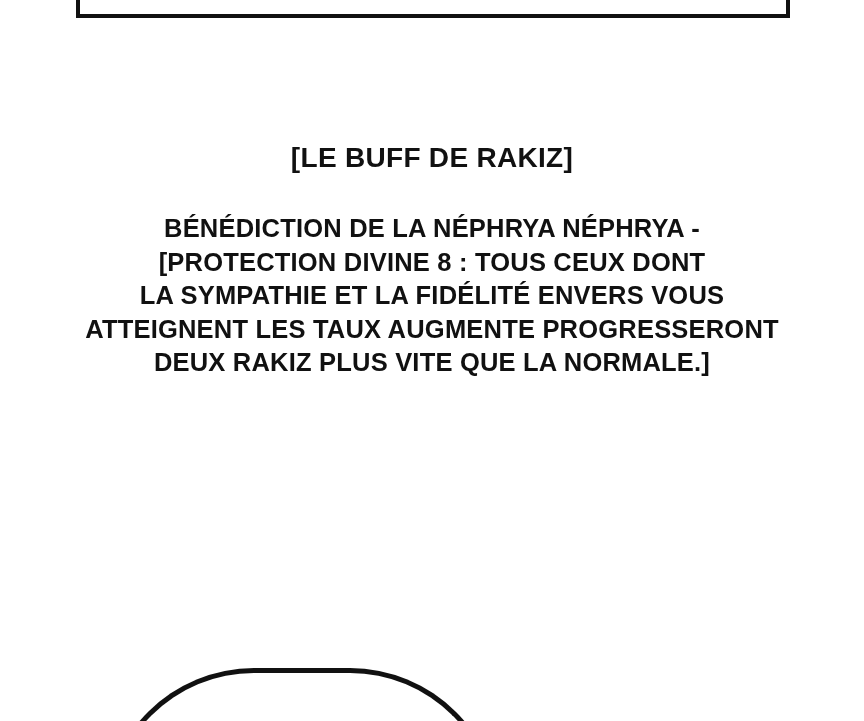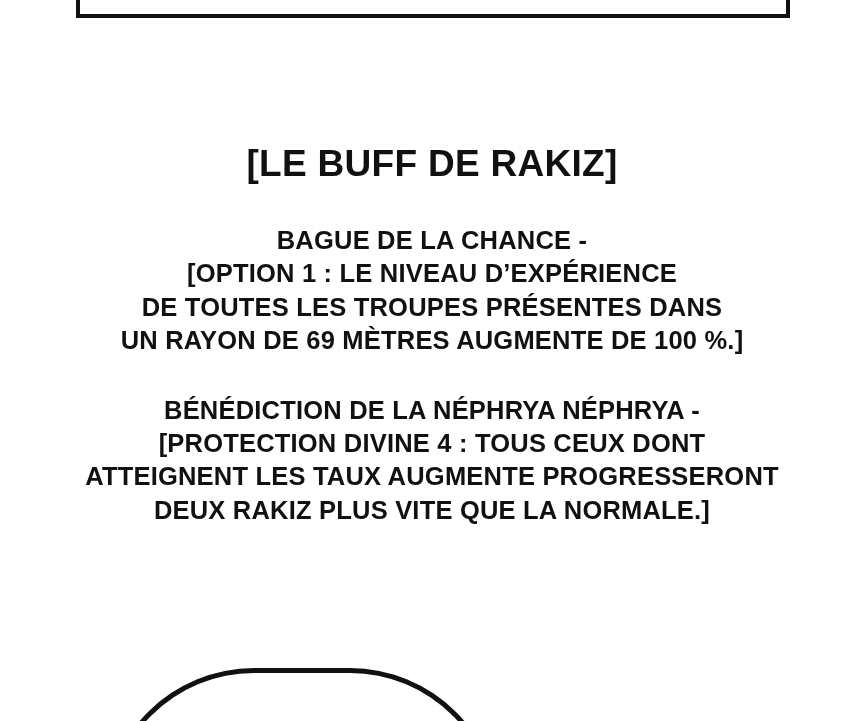--- a/index.html
+++ b/index.html
@@ -32,21 +32,21 @@
   
   .text-block {
     position: absolute;
     left: 0;
     top: 140px;
     width: 864px;
     text-align: center;
   }
 
   .heading {
-    font-size: 37px;
+    font-size: 28px;
     font-weight: bold;
     letter-spacing: 0.3px;
     line-height: 1.30;
     margin: 0 0 36px 0;
   }
 
   .para {
     font-size: 25.5px;
     font-weight: bold;
     letter-spacing: 0.2px;
@@ -79,29 +79,24 @@
 </style>
 </head>
 <body>
 
 <div class="panel-top"></div>
 
 <div class="text-block">
 
   <div class="heading">[LE BUFF DE RAKIZ]</div>
 
-  <div class="para">
-    <span class="ln">BAGUE DE LA CHANCE -</span>
-    <span class="ln">[OPTION 1 : LE NIVEAU D’EXPÉRIENCE</span>
-    <span class="ln">DE TOUTES LES TROUPES PRÉSENTES DANS</span>
-    <span class="ln">UN RAYON DE 69 MÈTRES AUGMENTE DE 100 %.]</span>
-  </div>
 
   <div class="para">
     <span class="ln">BÉNÉDICTION DE LA NÉPHRYA NÉPHRYA -</span>
-    <span class="ln">[PROTECTION DIVINE 4 : TOUS CEUX DONT</span>
+    <span class="ln">[PROTECTION DIVINE 8 : TOUS CEUX DONT</span>
+    <span class="ln">LA SYMPATHIE ET LA FIDÉLITÉ ENVERS VOUS</span>
     <span class="ln">ATTEIGNENT LES TAUX AUGMENTE PROGRESSERONT</span>
     <span class="ln">DEUX RAKIZ PLUS VITE QUE LA NORMALE.]</span>
   </div>
 
 </div>
 
 <div class="bottom-arc"></div>
 
 </body></html>

